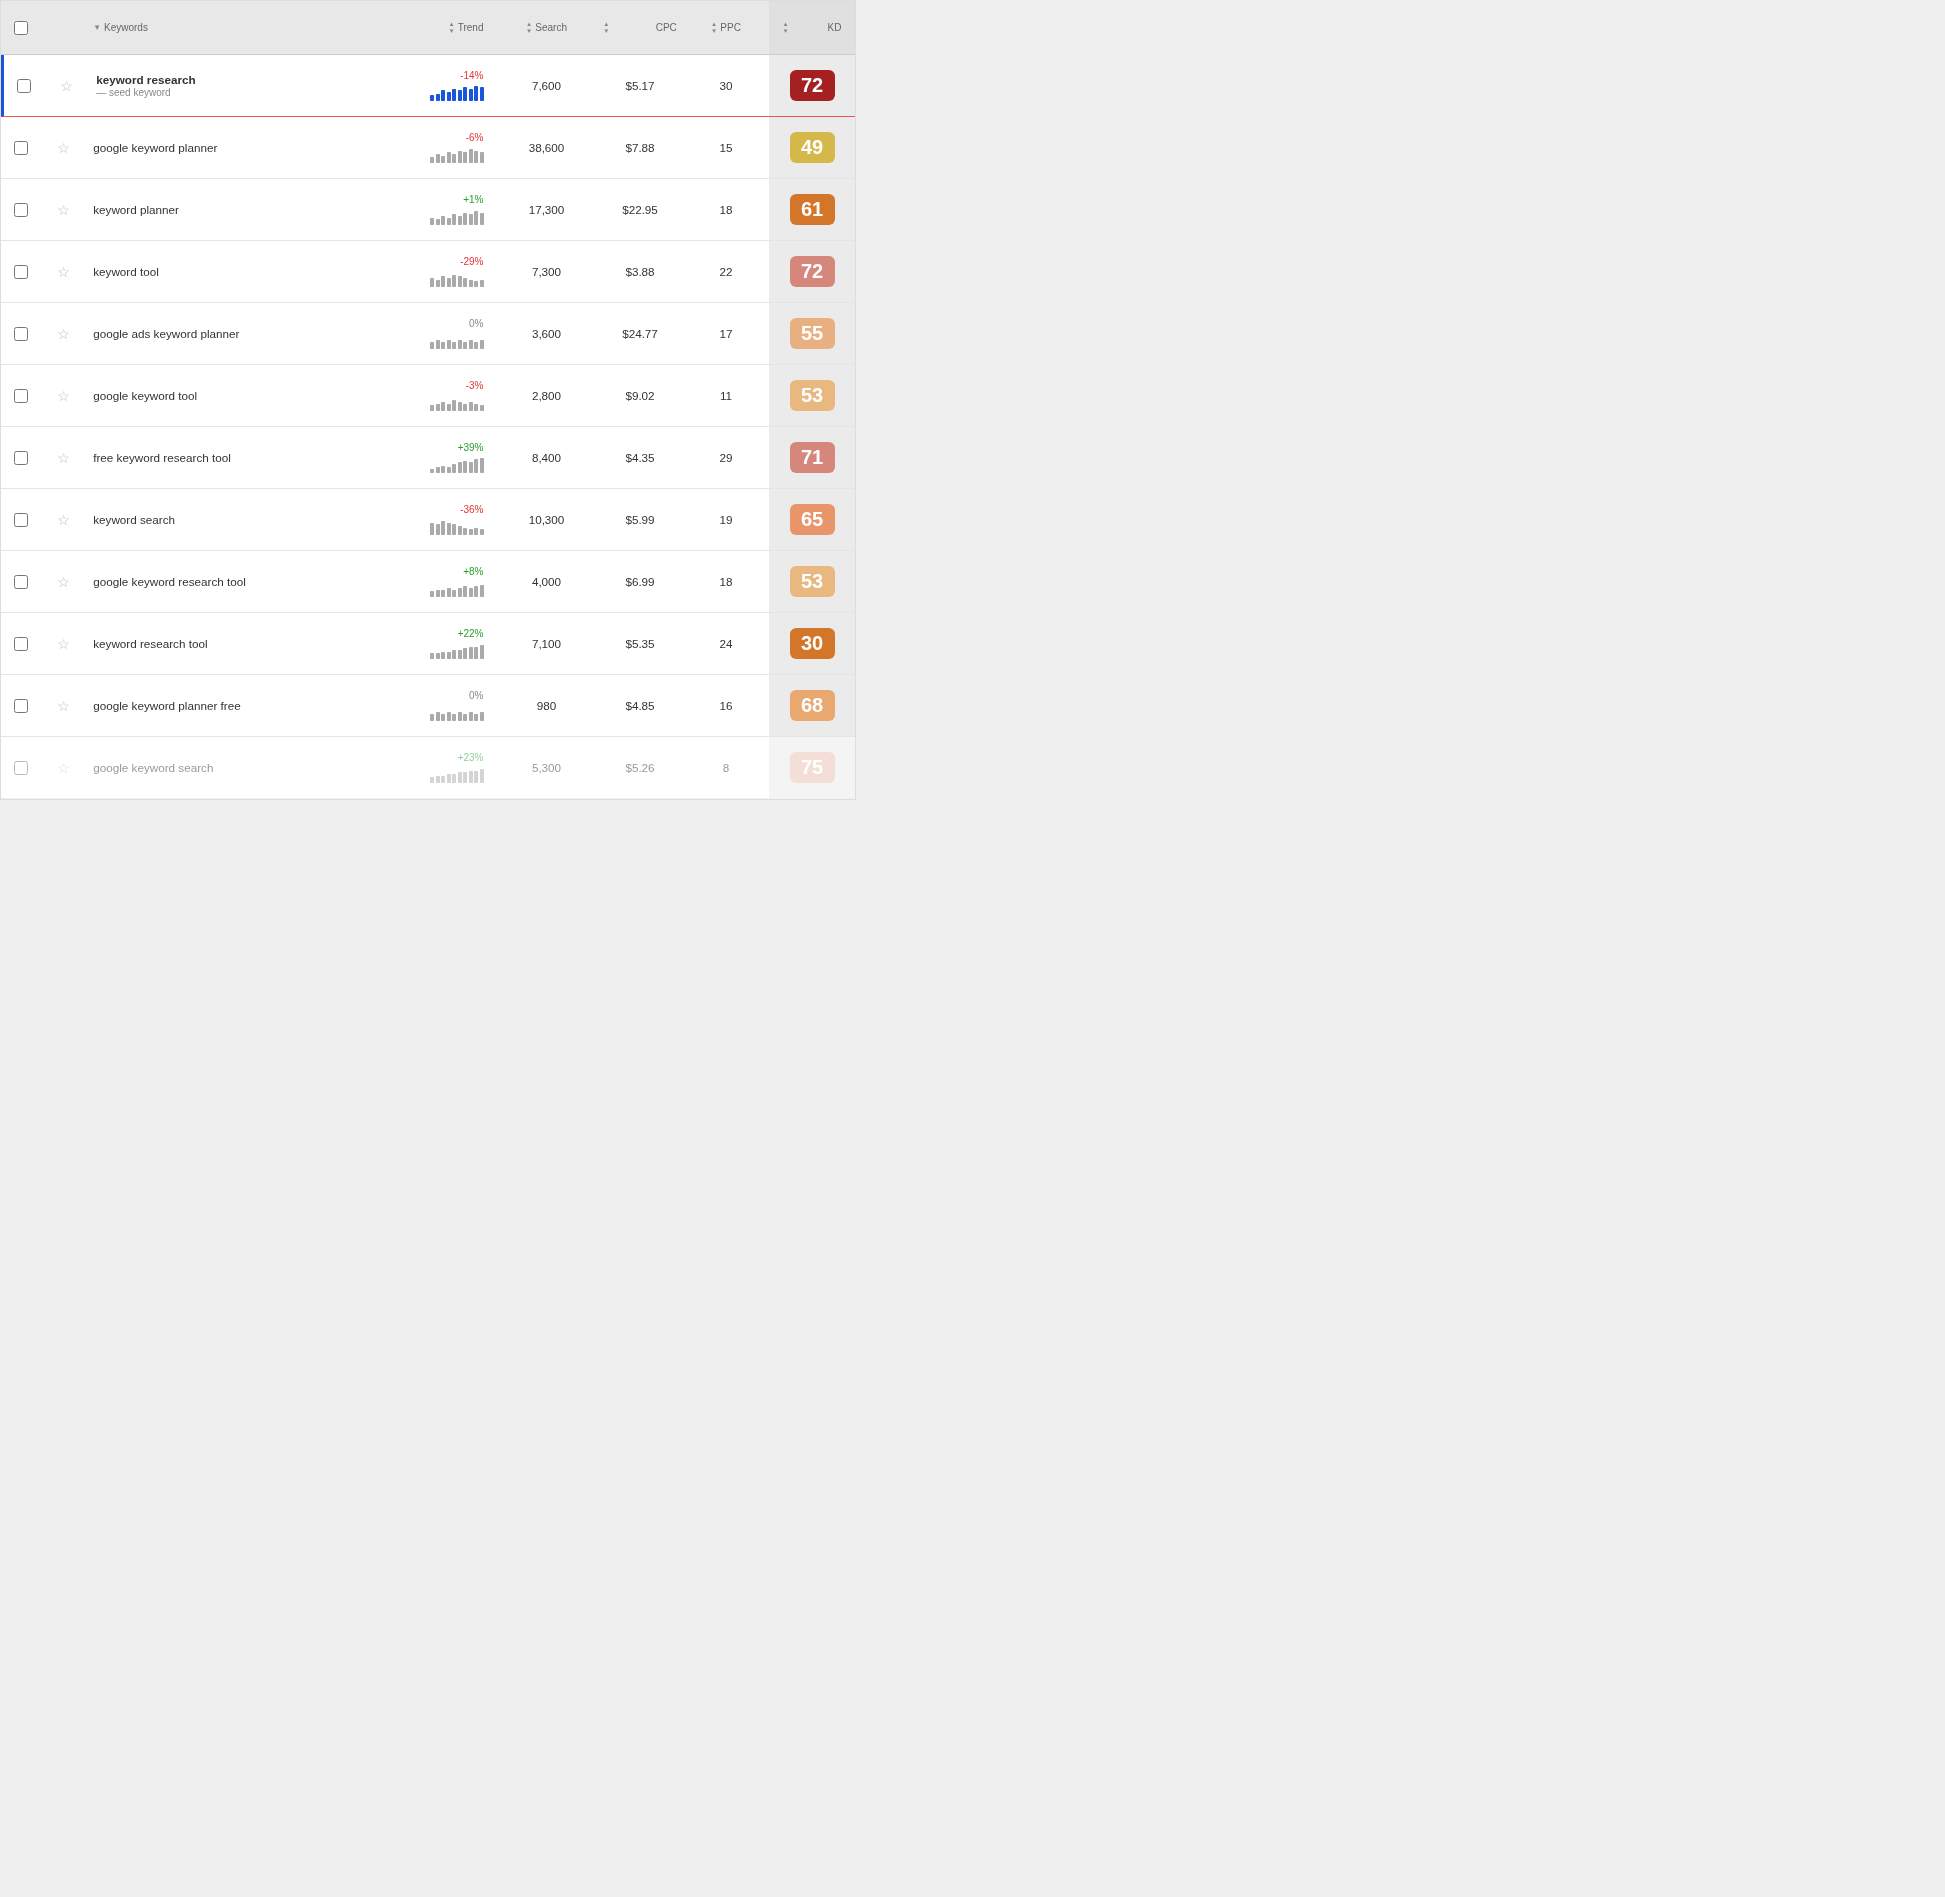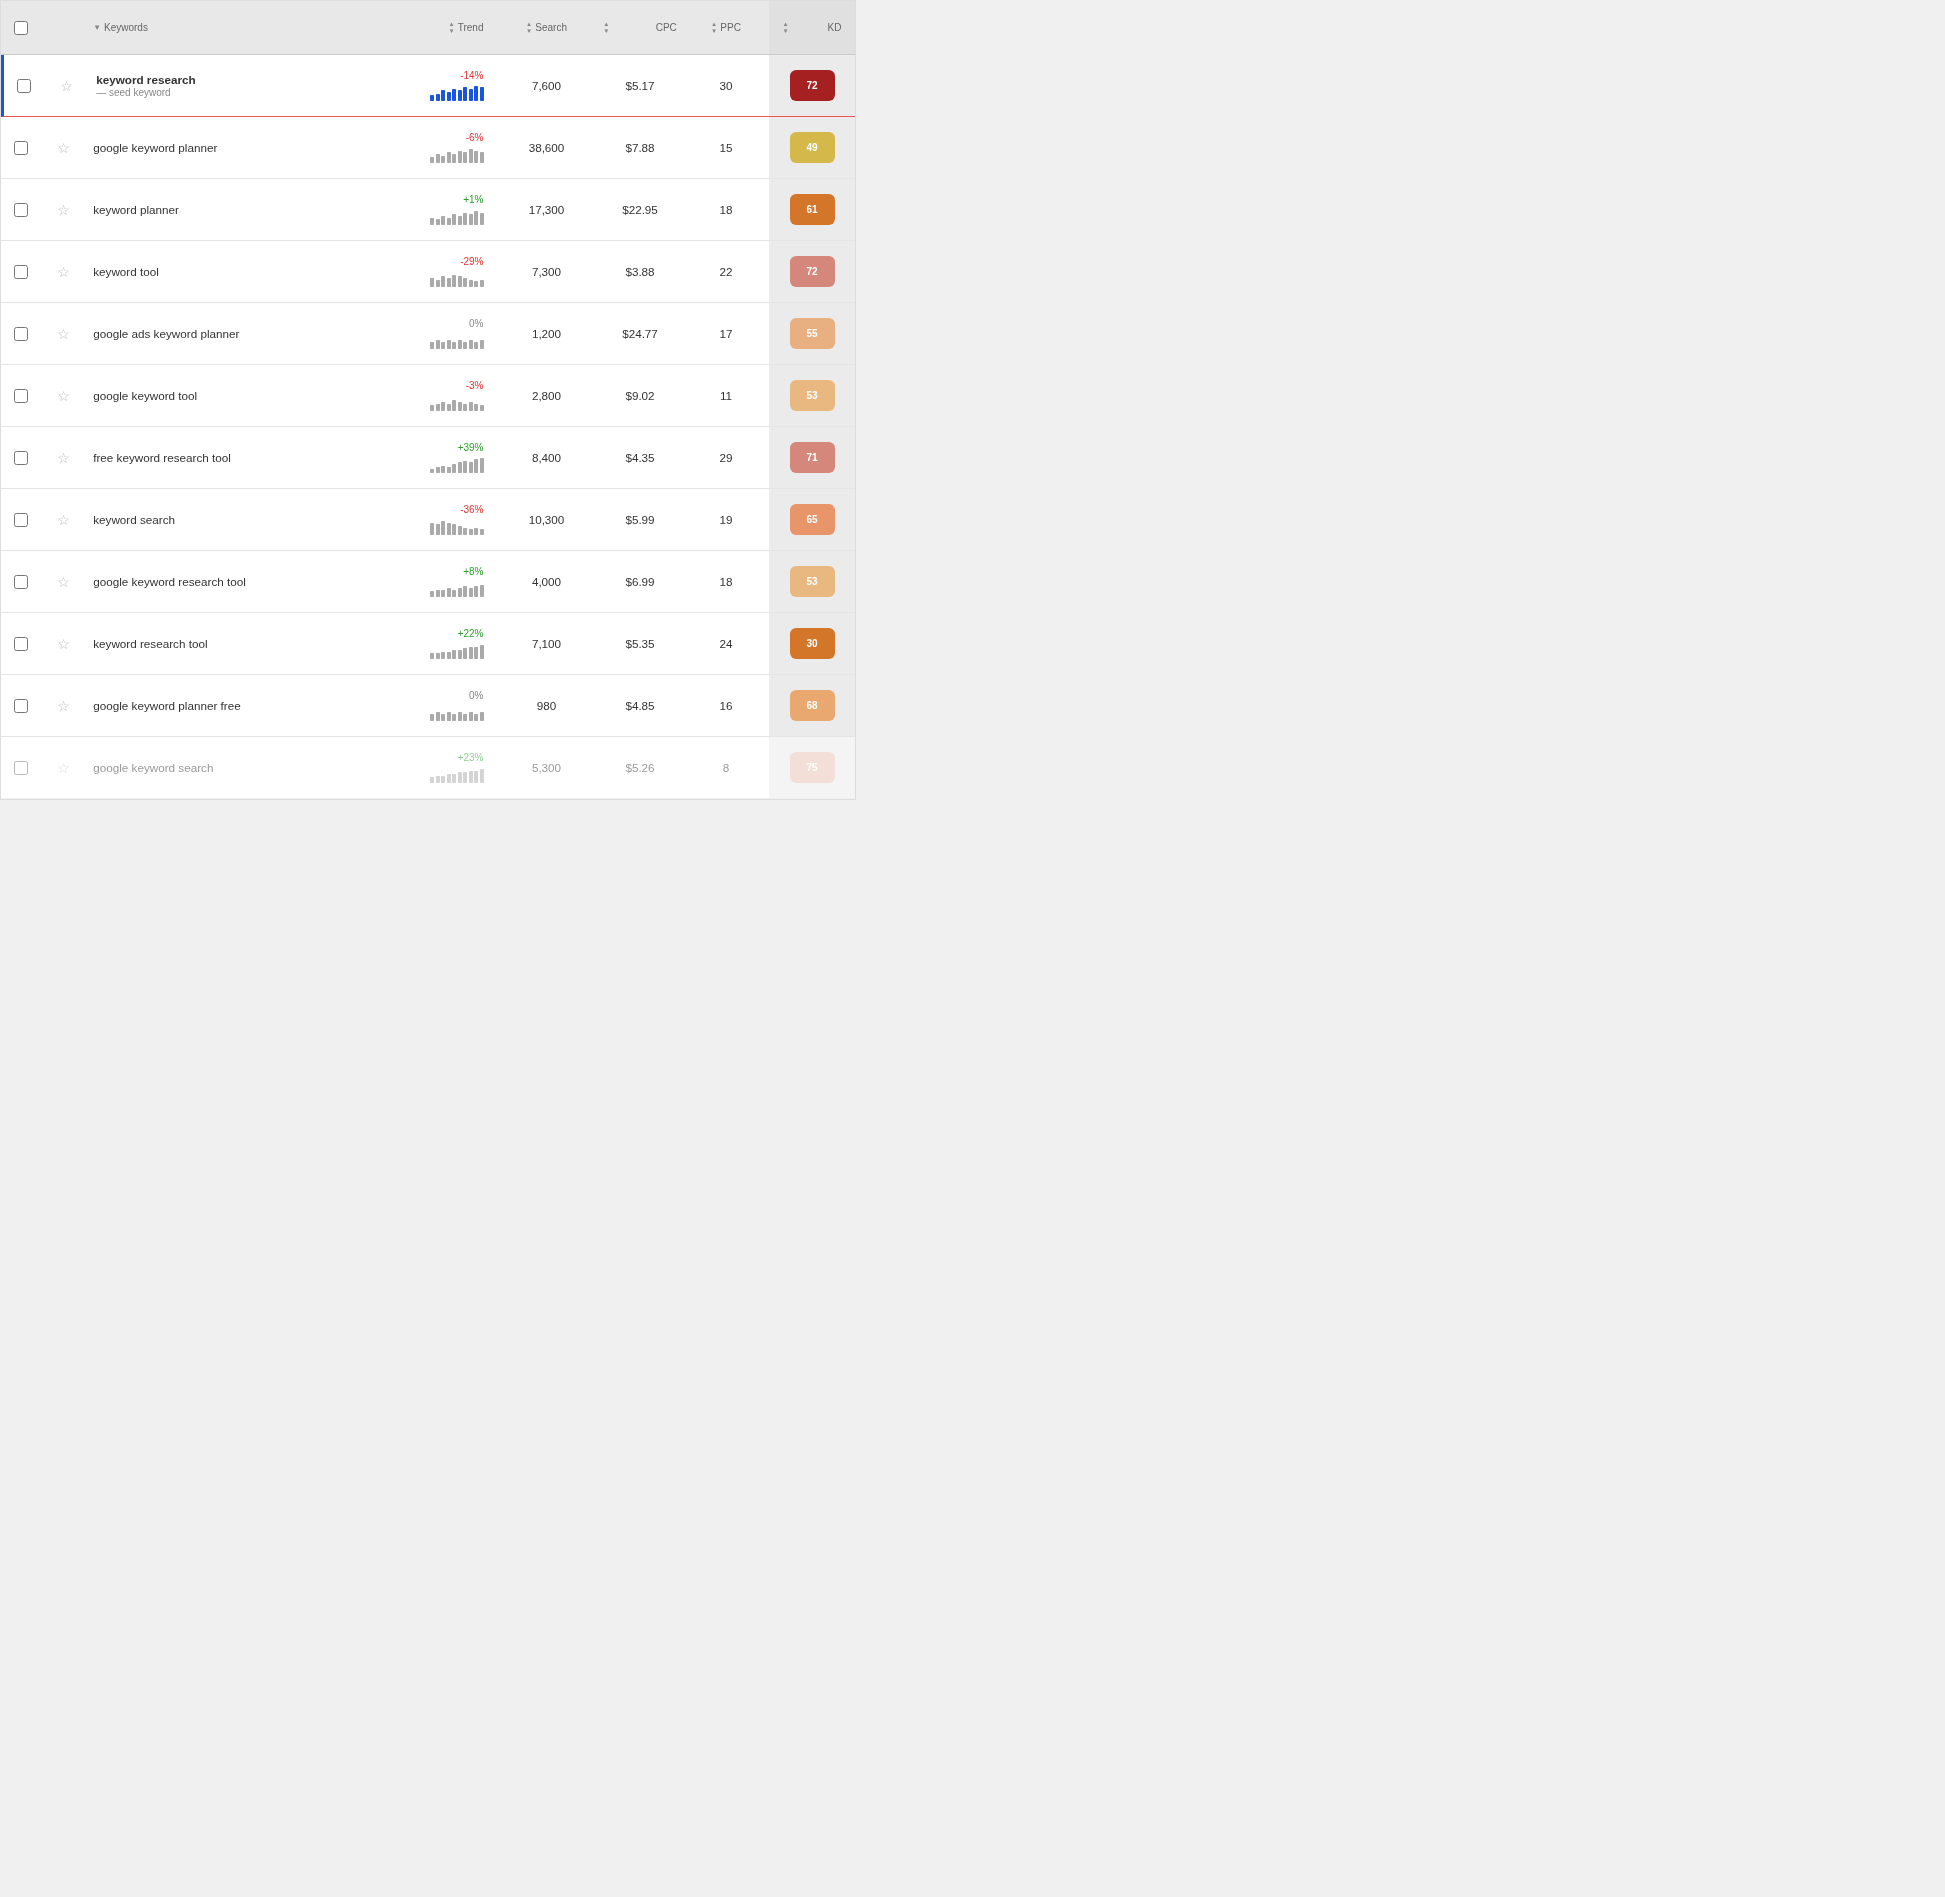--- a/index.html
+++ b/index.html
@@ -148,21 +148,21 @@
       padding: 0;
     }
 
     .kd-badge {
       width: 45px;
       height: 31px;
       border-radius: 6.2px;
       display: flex;
       align-items: center;
       justify-content: center;
-      font-size: 10px;
+      font-size: 20px;
       font-weight: 700;
       color: #fff;
     }
 
     .checkbox-cell {
       display: flex;
       align-items: center;
       justify-content: center;
     }
 
@@ -369,21 +369,21 @@
             <div class="mini-bar" style="height: 7.8px;"></div>
             <div class="mini-bar" style="height: 9.3px;"></div>
             <div class="mini-bar" style="height: 7.8px;"></div>
             <div class="mini-bar" style="height: 9.3px;"></div>
             <div class="mini-bar" style="height: 7.8px;"></div>
             <div class="mini-bar" style="height: 9.3px;"></div>
             <div class="mini-bar" style="height: 7.8px;"></div>
             <div class="mini-bar" style="height: 9.3px;"></div>
           </div>
         </div>
-        <div class="cell search-cell">1,200</div>
+        <div class="cell search-cell">3,600</div>
         <div class="cell cpc-cell">$24.77</div>
         <div class="cell ppc-cell">17</div>
         <div class="cell kd-cell">
           <div class="kd-badge" style="background: rgb(232, 176, 128);">55</div>
         </div>
       </div>
       <div class="table-row">
         <div class="cell checkbox-cell">
           <input type="checkbox" style="">
         </div>

